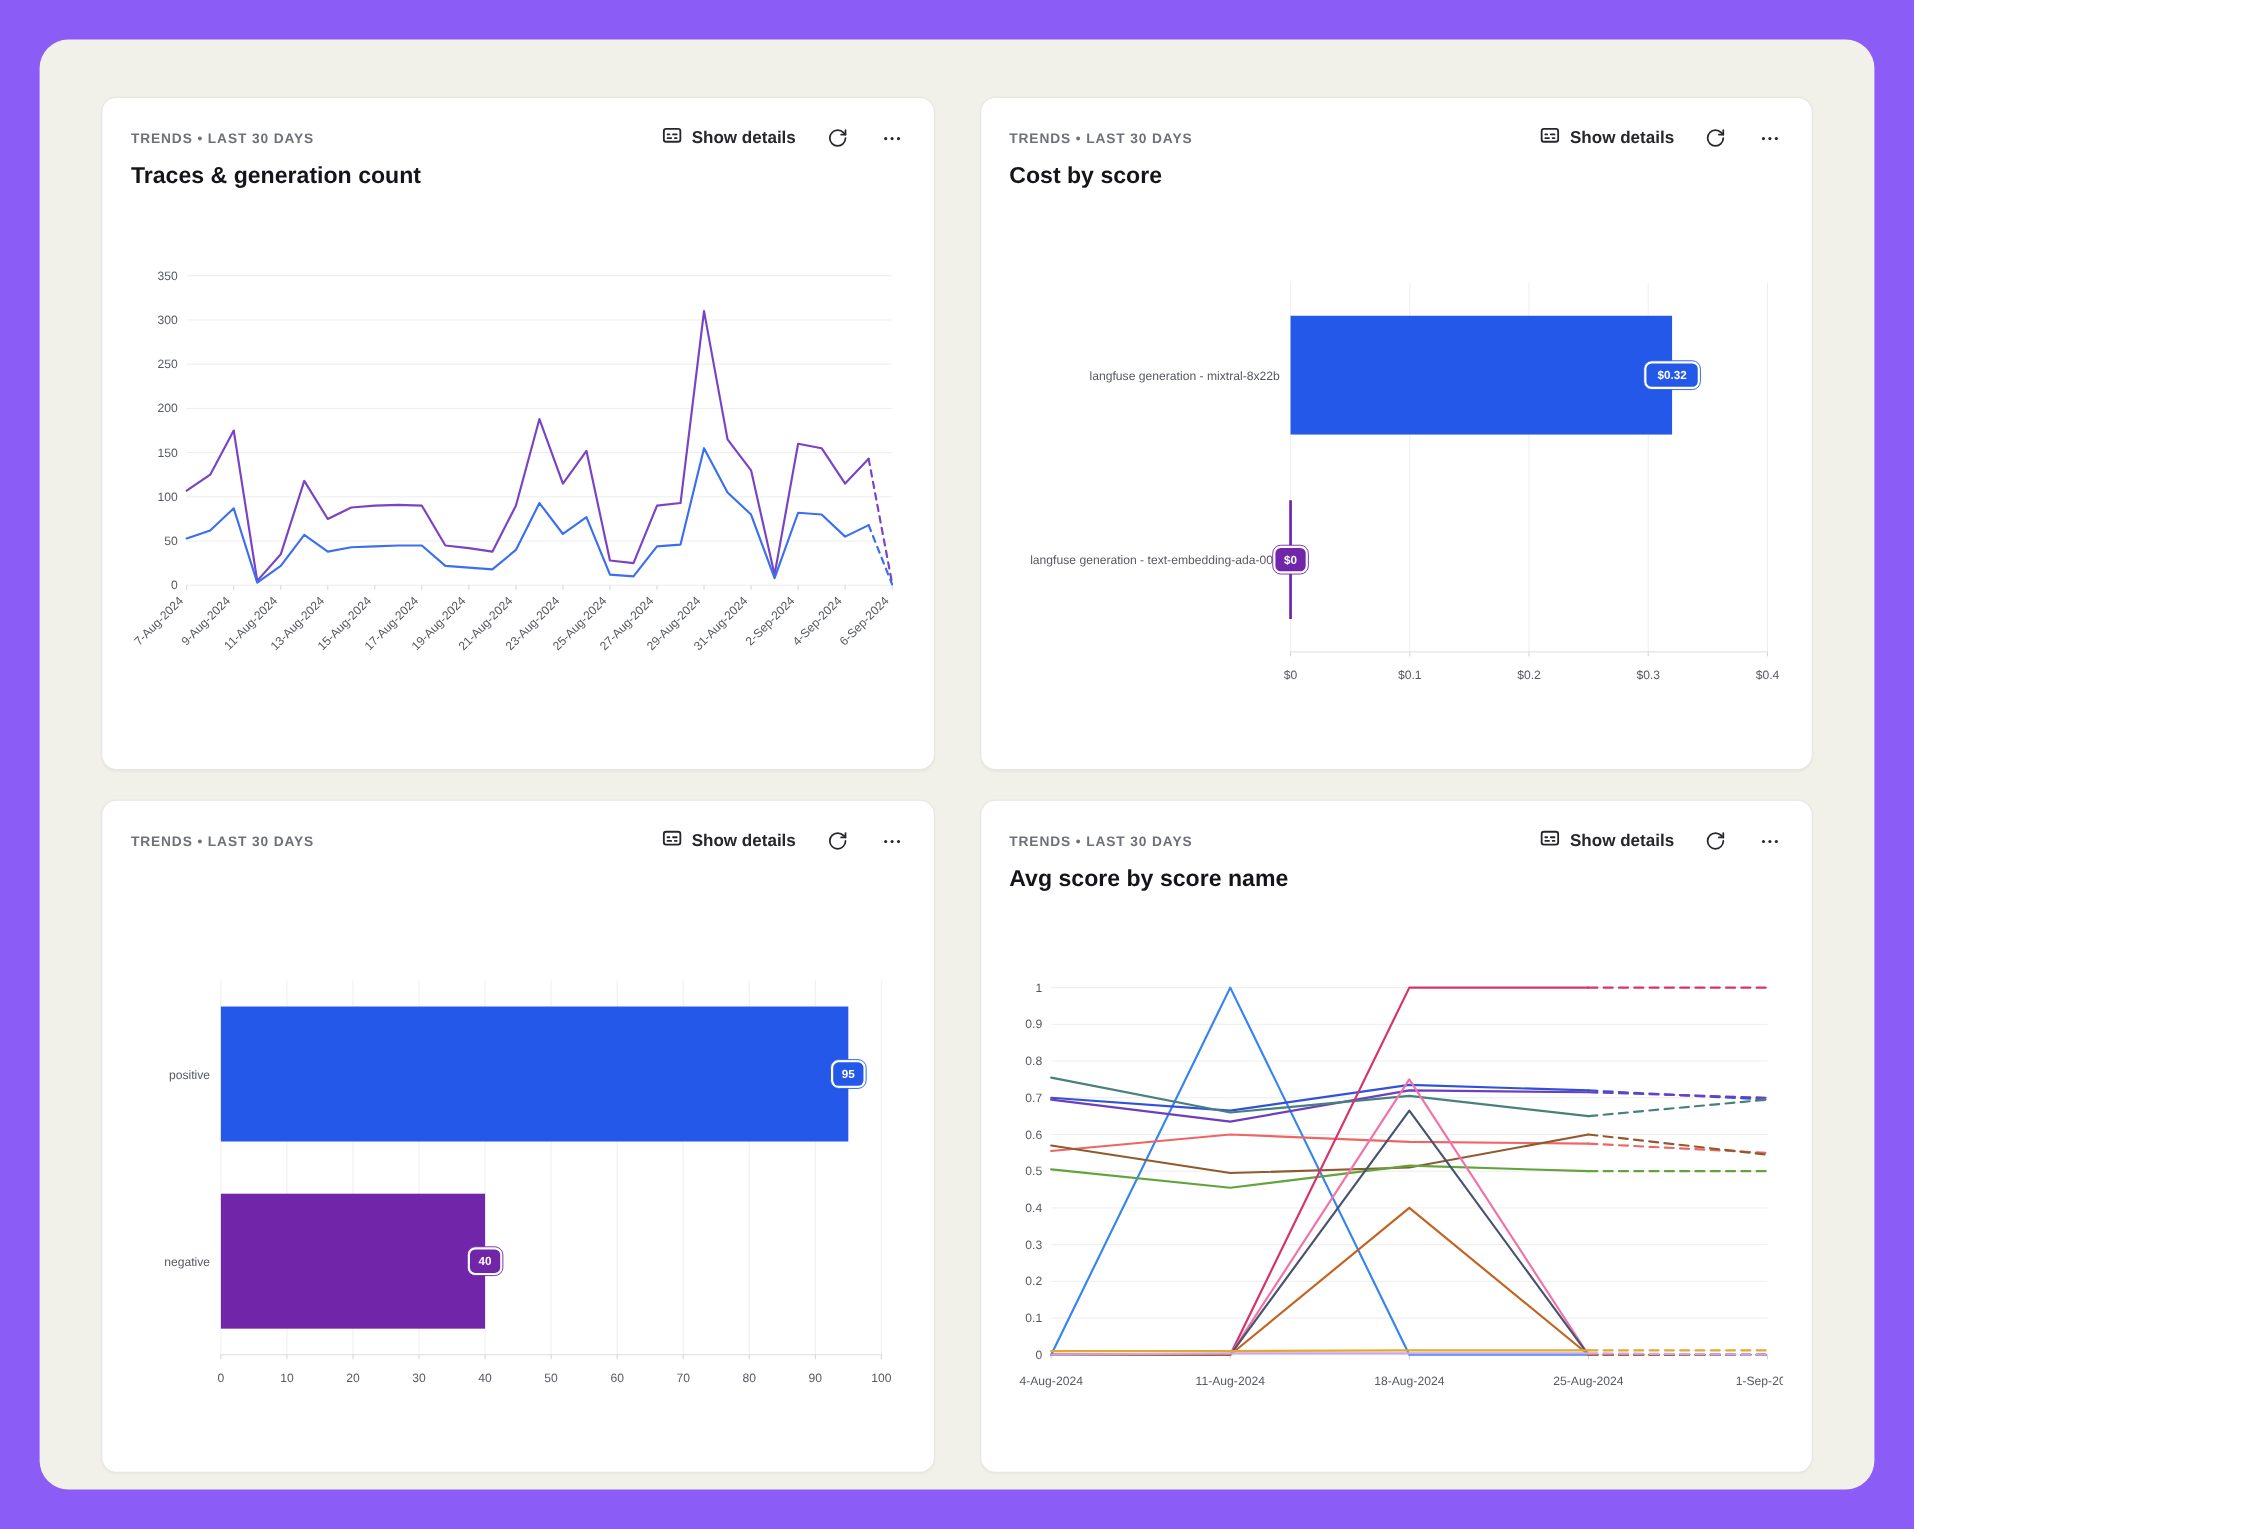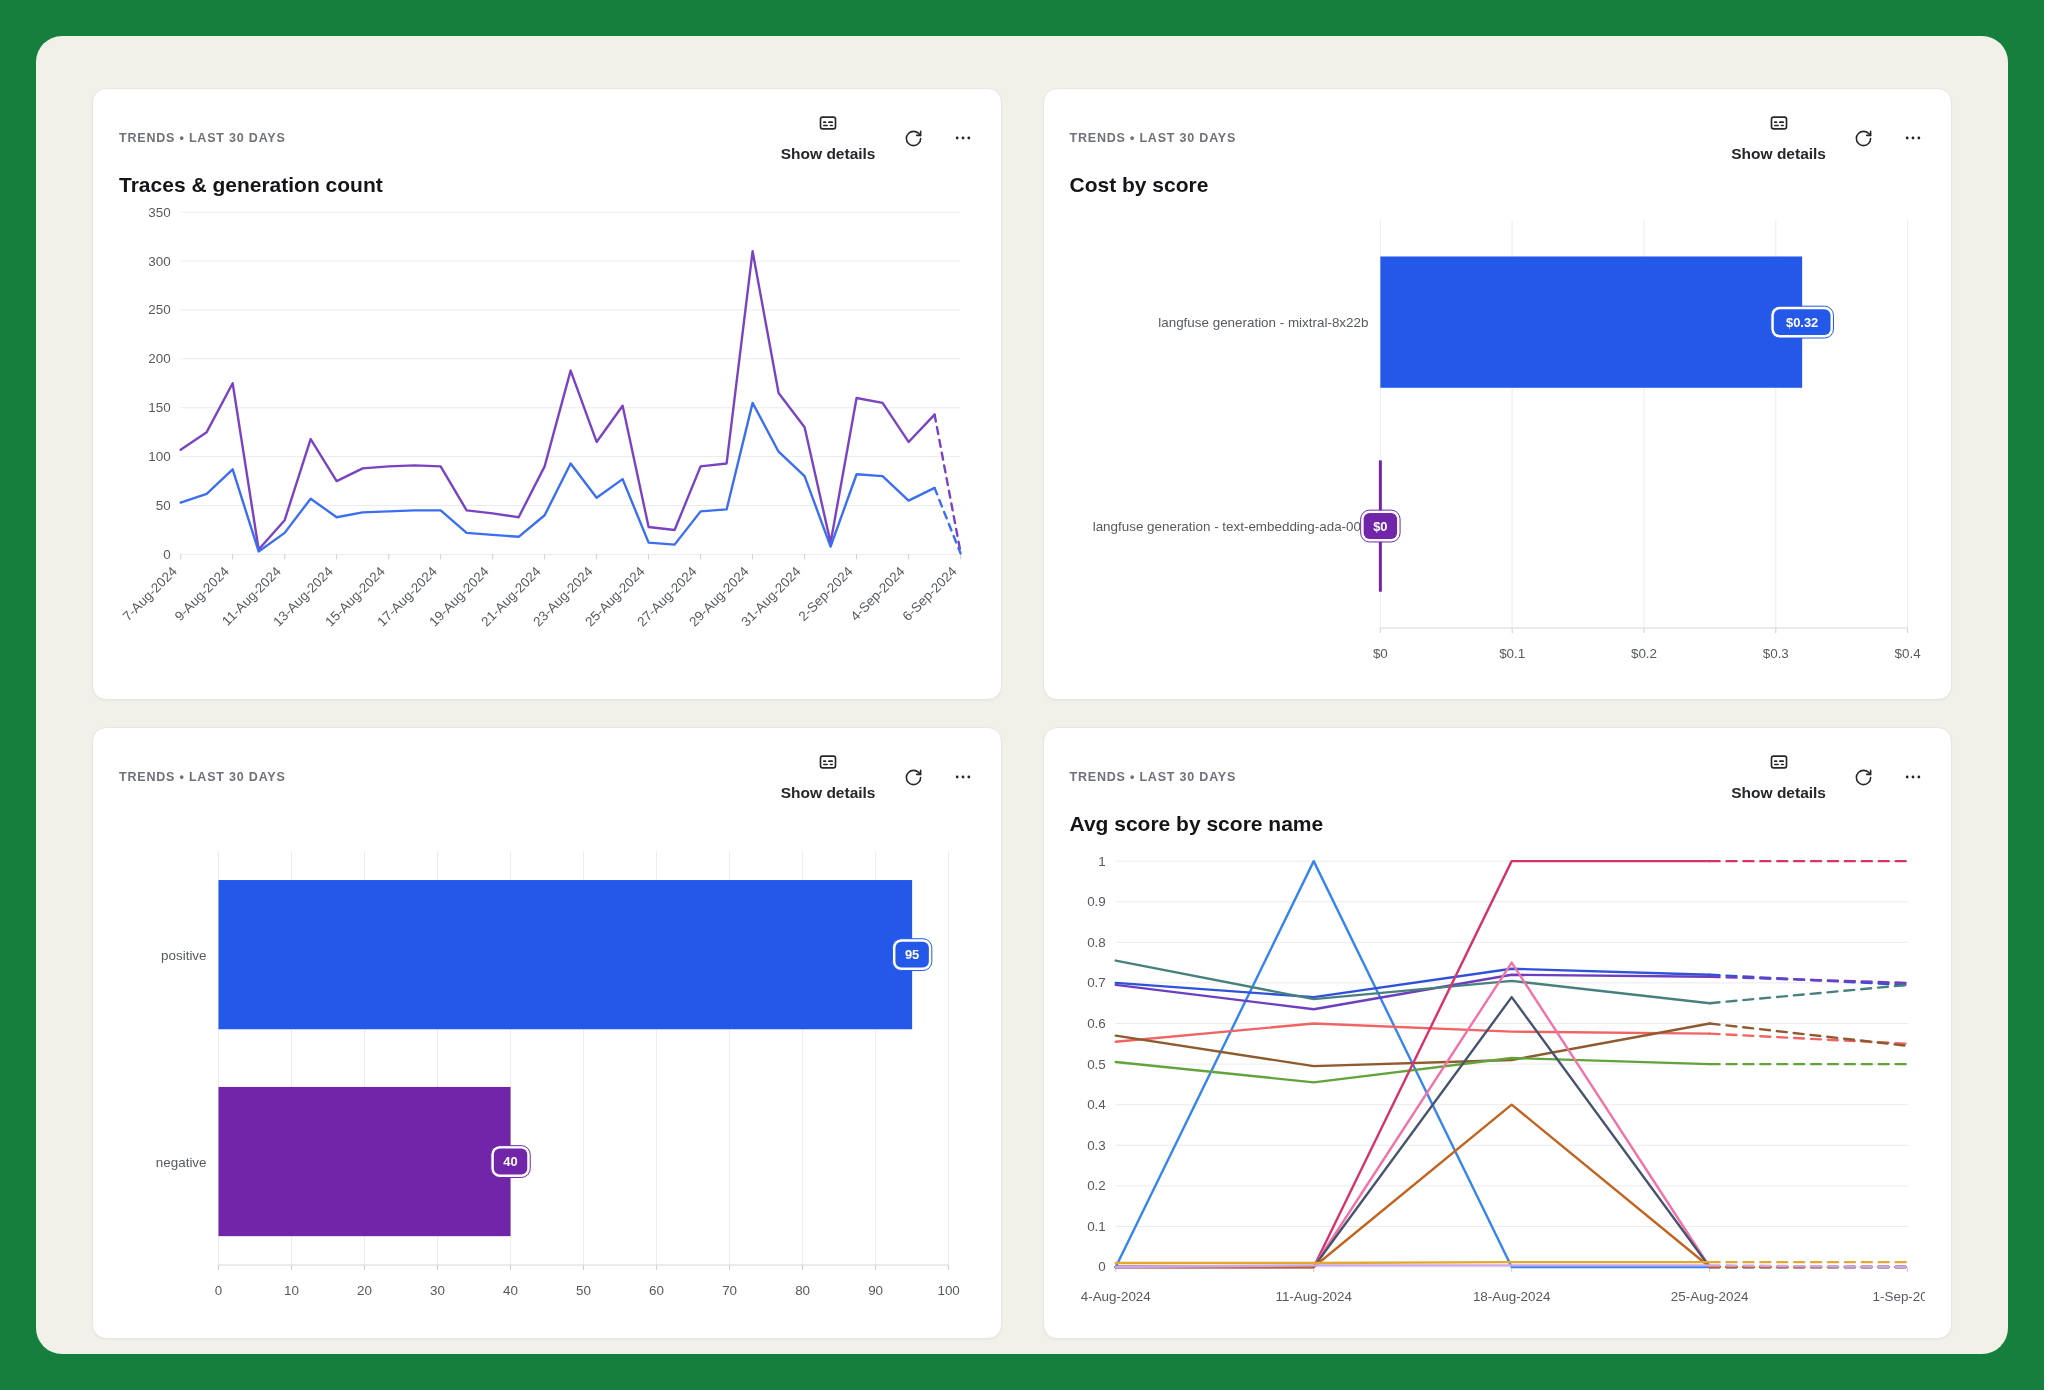--- a/index.html
+++ b/index.html
@@ -1,26 +1,26 @@
 <!DOCTYPE html>
 <html><head>
 <meta charset="utf-8">
 <style>
   html,body{margin:0;padding:0;background:#ffffff;}
-  .page{position:relative;width:2044px;height:1390px;background:#15803d;font-family:"Liberation Sans","DejaVu Sans",sans-serif;}
+  .page{position:relative;width:1740px;height:1390px;background:#8b5cf6;font-family:"Liberation Sans","DejaVu Sans",sans-serif;}
   .shell{position:absolute;left:36px;top:36px;right:36px;bottom:36px;background:#f1f1ea;border-radius:26px;
          box-sizing:border-box;padding:52px 56px 16px;display:grid;grid-template-columns:1fr 1fr;
          grid-template-rows:612px 612px;gap:27px 41px;}
   .card{background:#ffffff;border:1px solid #e7e7e2;border-radius:14px;box-shadow:0 1px 2px rgba(0,0,0,.04);
         box-sizing:border-box;padding:24px 26px 18px;display:flex;flex-direction:column;overflow:hidden;}
   .card-head{display:flex;align-items:center;justify-content:space-between;}
   .eyebrow{font-size:12.5px;font-weight:700;letter-spacing:.8px;color:#6e7178;text-transform:uppercase;}
   .actions{display:flex;align-items:center;gap:26px;}
   .show-details{display:flex;align-items:center;gap:8px;background:none;border:none;padding:0;cursor:pointer;
-        font-family:inherit;font-size:15.5px;font-weight:700;color:#26272b;flex-direction:column;}
+        font-family:inherit;font-size:15.5px;font-weight:700;color:#26272b;}
   .icon-btn{background:none;border:none;padding:2px;cursor:pointer;display:flex;align-items:center;color:#26272b;}
   .card-title{margin:10px 0 0;font-size:21px;font-weight:700;color:#141519;}
   .chart-wrap{flex:1;display:flex;align-items:flex-end;justify-content:center;}
   svg.chart{display:block;}
   .tick{font:13.5px "Liberation Sans","DejaVu Sans",sans-serif;fill:#565a60;}
   .badge-text{font:700 13px "Liberation Sans","DejaVu Sans",sans-serif;fill:#ffffff;}
   .lucide{stroke:#26272b;stroke-width:2;fill:none;stroke-linecap:round;stroke-linejoin:round;}
 </style>
 </head>
 <body>

